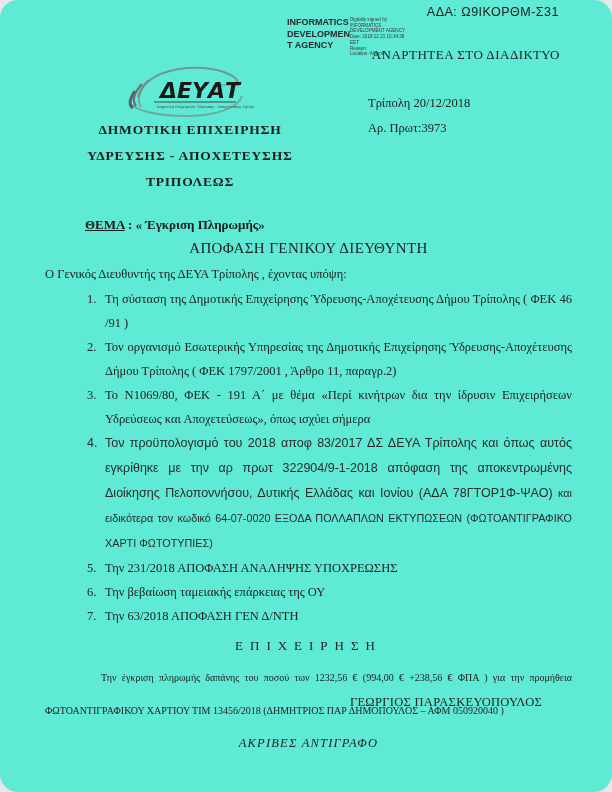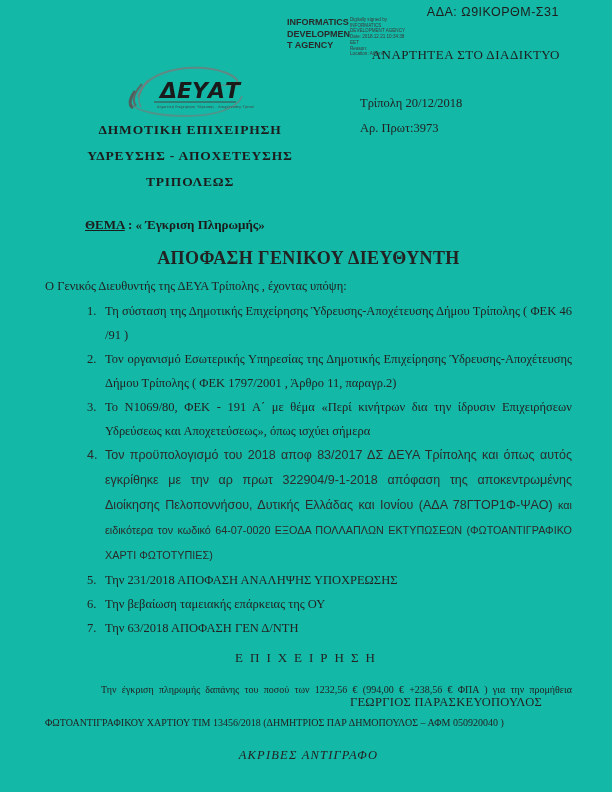--- a/index.html
+++ b/index.html
@@ -1,24 +1,25 @@
 <!DOCTYPE html>
 <html><head>
 <meta charset="utf-8">
 <style>
   html, body { margin: 0; padding: 0; background: #e8e8e8; }
   .page {
     position: relative;
     width: 612px;
     height: 792px;
     margin: 0 auto;
-    background: #14b8a6;
+    background: #5eead4;
     font-family: "Liberation Serif", serif;
     color: #222;
     overflow: hidden;
+    border-radius: 18px;
   }
   .abs { position: absolute; }
 
   
   .ada {
     top: 5px; right: 53px;
     font-family: "Liberation Sans", sans-serif;
     font-size: 12.5px; letter-spacing: 0.5px; color: #1d1d1d;
   }
   .stamp { top: 17px; left: 287px; display: flex; }
@@ -35,29 +36,29 @@
   .anartitea { top: 47px; right: 52px; font-size: 13px; letter-spacing: 0.5px; color: #1d1d1d; }
 
   
   .logo { top: 63px; left: 124px; width: 130px; height: 60px; }
   .org-block {
     top: 122px; left: 38px; width: 304px;
     text-align: center; font-weight: bold; font-size: 13.5px;
     letter-spacing: 0.8px; color: #1c1c1c;
   }
   .org-block div { margin-bottom: 10px; }
-  .date-block { top: 96px; left: 360px; font-size: 12.5px; color: #222; }
+  .date-block { top: 96px; left: 368px; font-size: 12.5px; color: #222; }
   .protocol { margin-top: 10px; }
   .protocol .num { margin-left: 0; }
 
   
   .body { top: 217px; left: 45px; width: 527px; }
   .thema { font-weight: bold; font-size: 13px; padding-left: 40px; color: #1b1b1b; }
   .thema .lbl { text-decoration: underline; text-align: center; }
-  .doc-title { text-align: center; font-weight: bold; font-size: 18px; margin-top: 15px; letter-spacing: 0.4px; }
+  .doc-title { text-align: center; font-weight: normal; font-size: 15px; margin-top: 7px; letter-spacing: 0.4px; }
   .intro { font-size: 12.5px; margin-top: 10px; }
 
   ol.considerations { list-style: none; margin: 5px 0 0 0; padding: 0; }
   ol.considerations li {
     position: relative; padding-left: 60px;
     font-size: 12.5px; line-height: 24px; text-align: justify;
   }
   ol.considerations li .num { position: absolute; left: 42px; }
   ol.considerations li.sans {
     font-family: "Liberation Sans", sans-serif;

